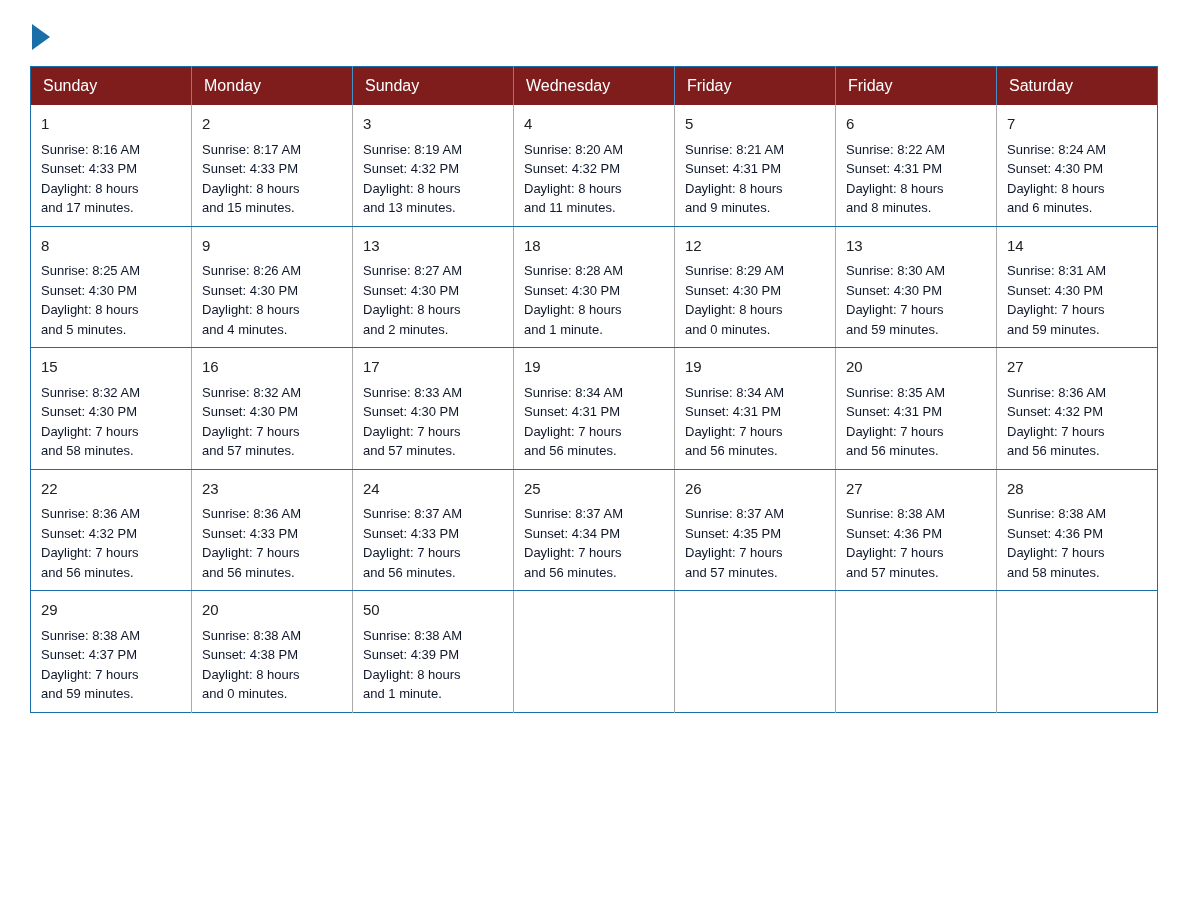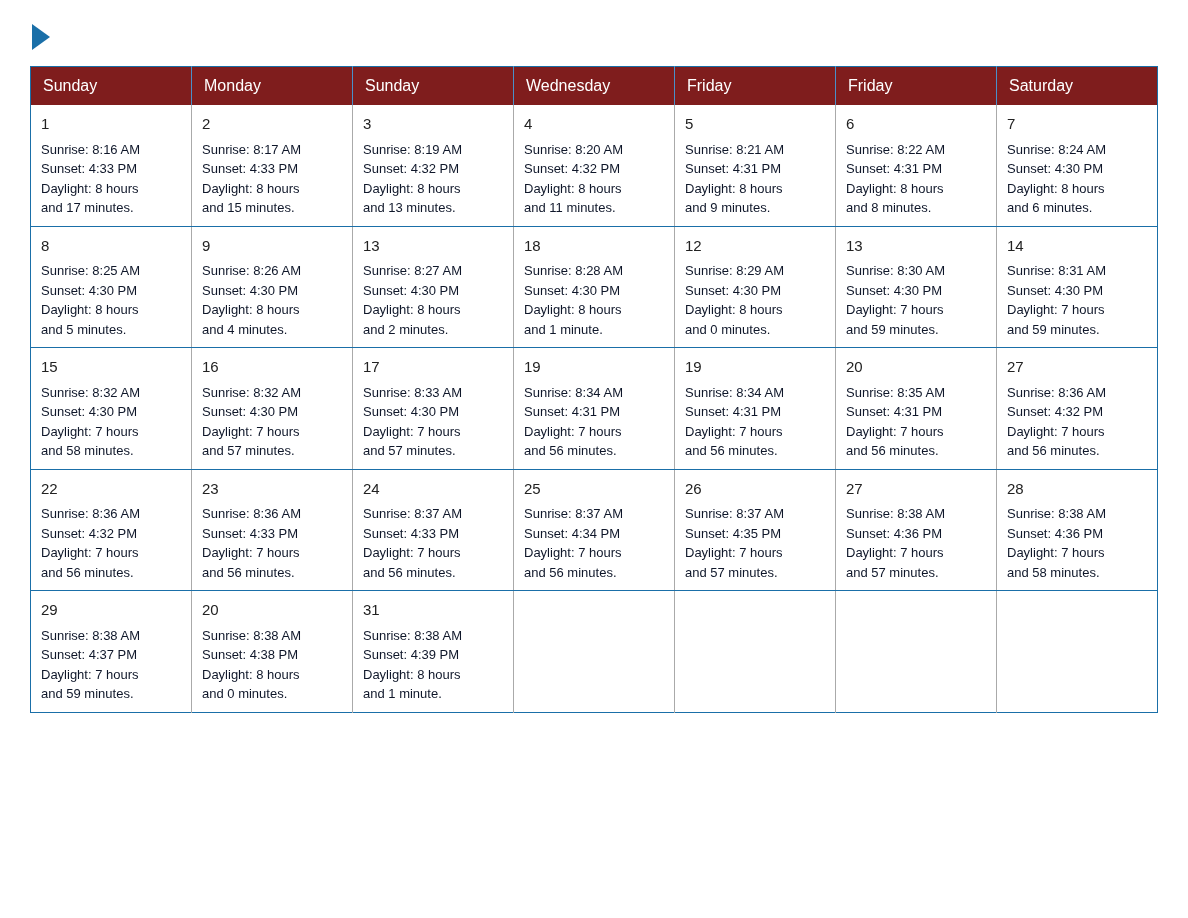--- a/index.html
+++ b/index.html
@@ -270,21 +270,21 @@
         <tr>
           <td>
           <span class="day-num">29</span>
           <span class="day-info">Sunrise: 8:38 AM<br>Sunset: 4:37 PM<br>Daylight: 7 hours<br>and 59 minutes.</span>
         </td>
           <td>
           <span class="day-num">20</span>
           <span class="day-info">Sunrise: 8:38 AM<br>Sunset: 4:38 PM<br>Daylight: 8 hours<br>and 0 minutes.</span>
         </td>
           <td>
-          <span class="day-num">31</span>
+          <span class="day-num">50</span>
           <span class="day-info">Sunrise: 8:38 AM<br>Sunset: 4:39 PM<br>Daylight: 8 hours<br>and 1 minute.</span>
         </td>
           <td class="empty-cell"></td>
           <td class="empty-cell"></td>
           <td class="empty-cell"></td>
           <td class="empty-cell"></td>
         </tr>
       </tbody>
   </table>
 </div>

